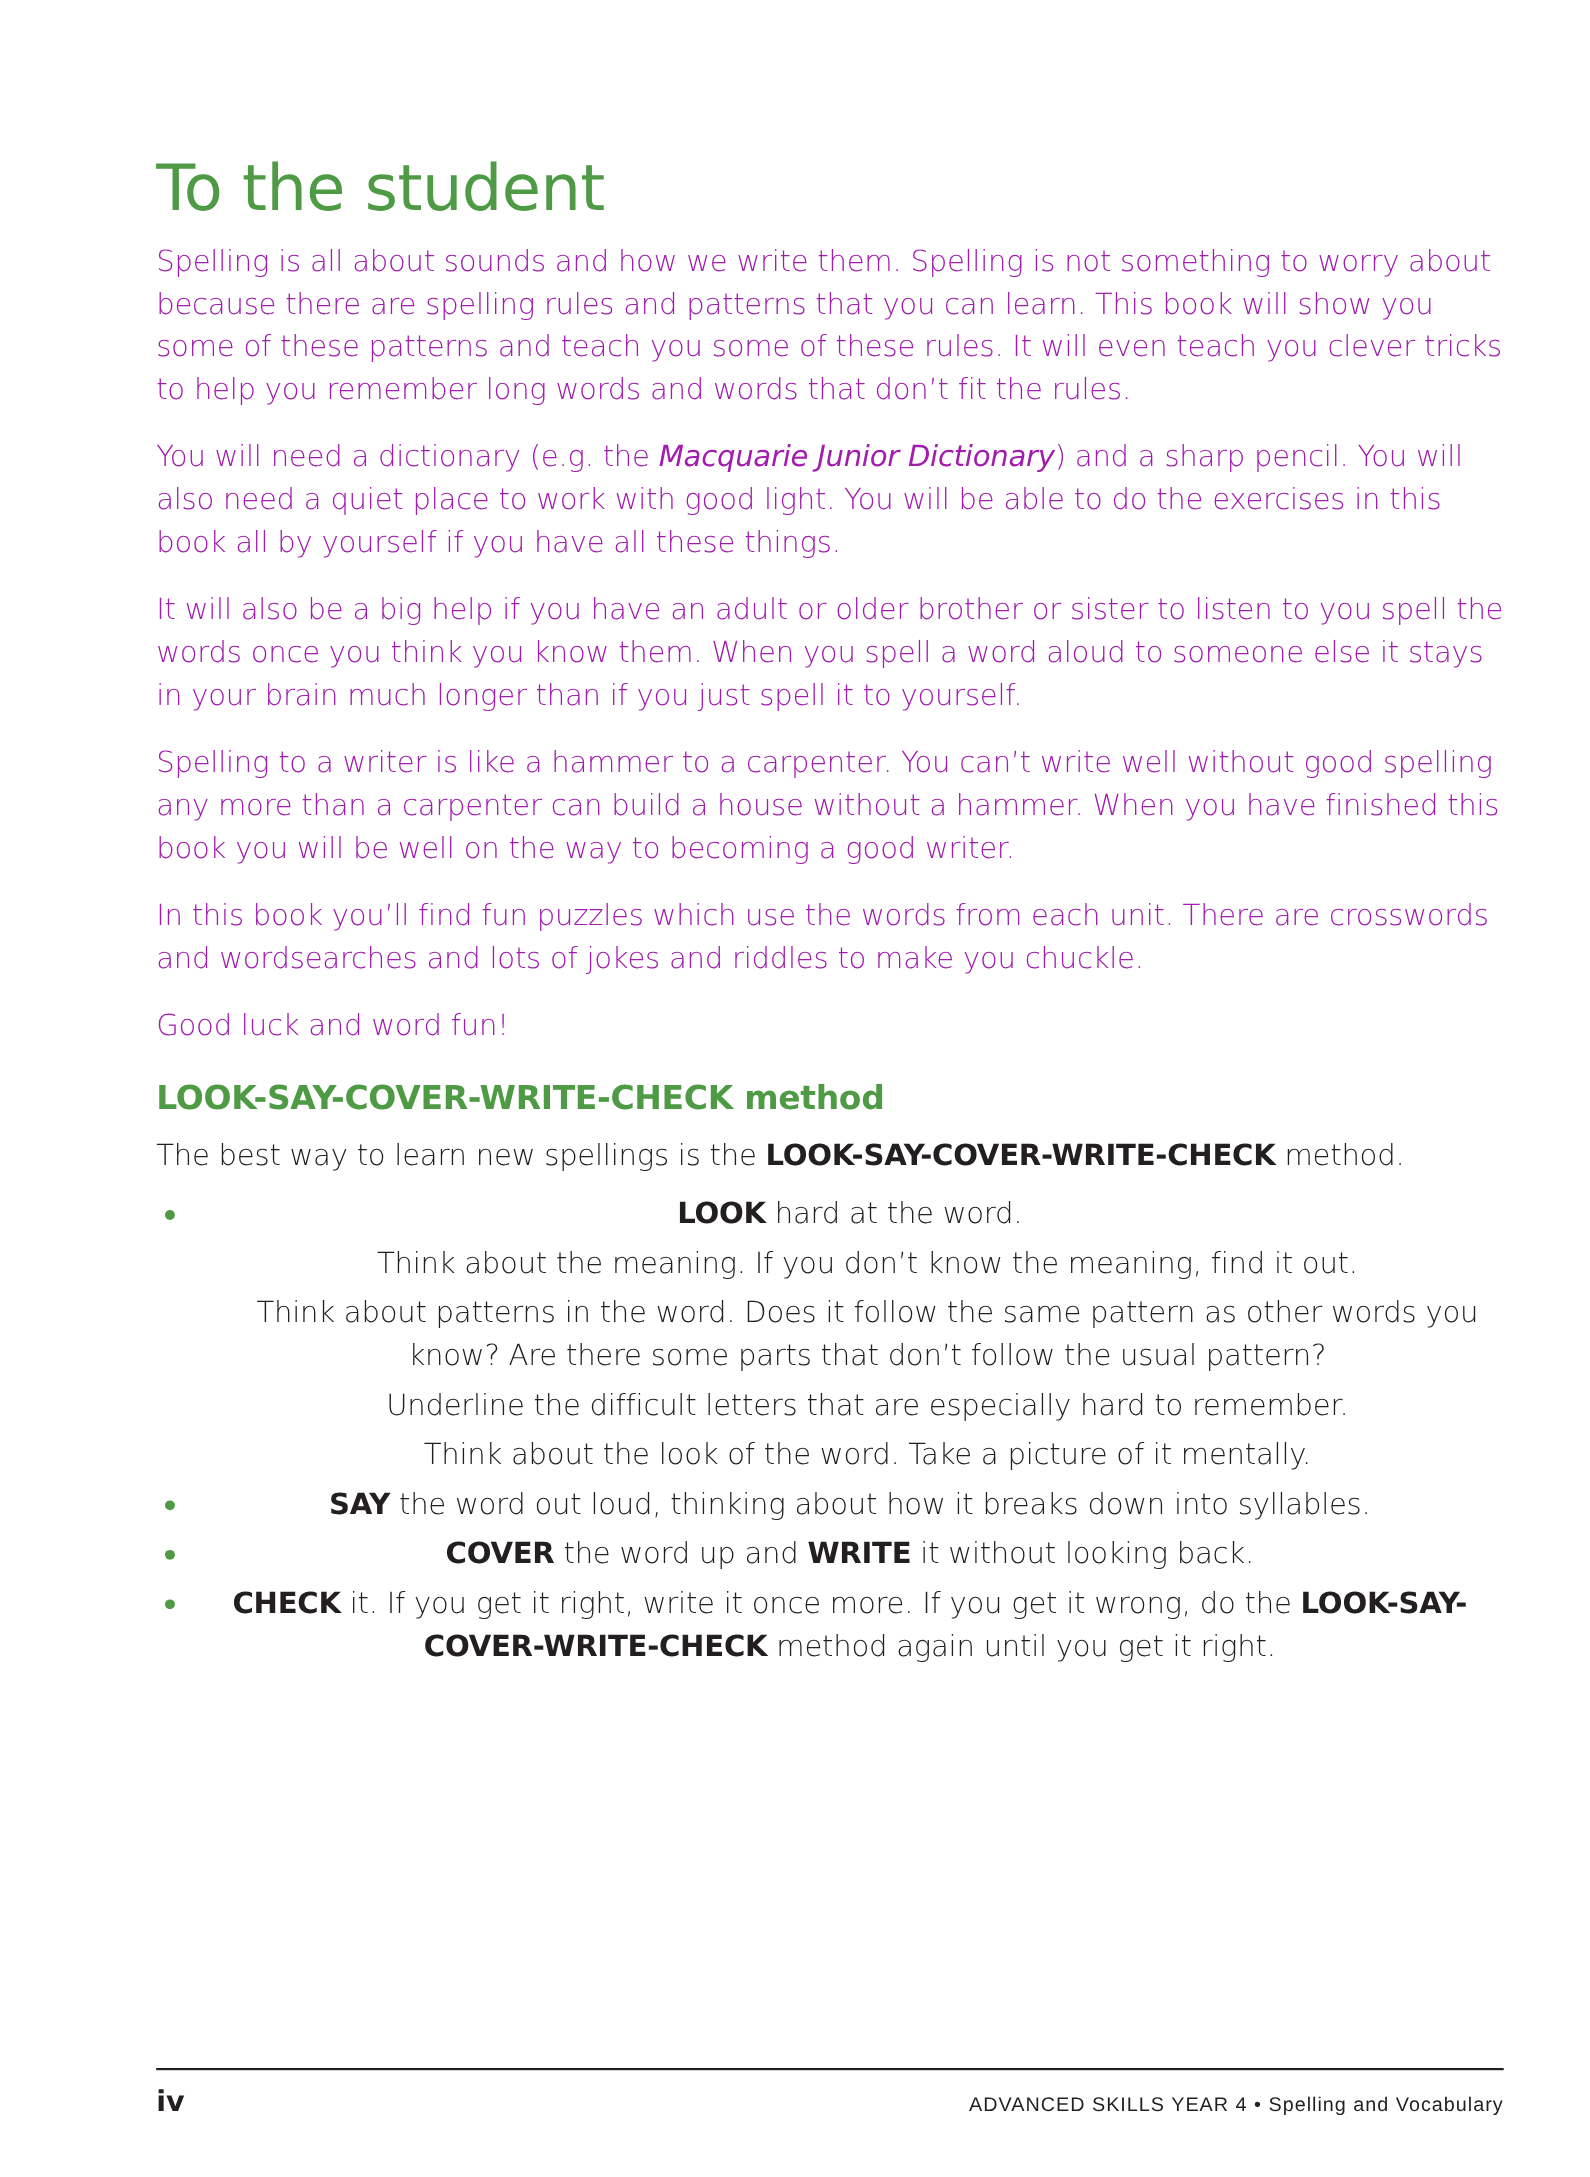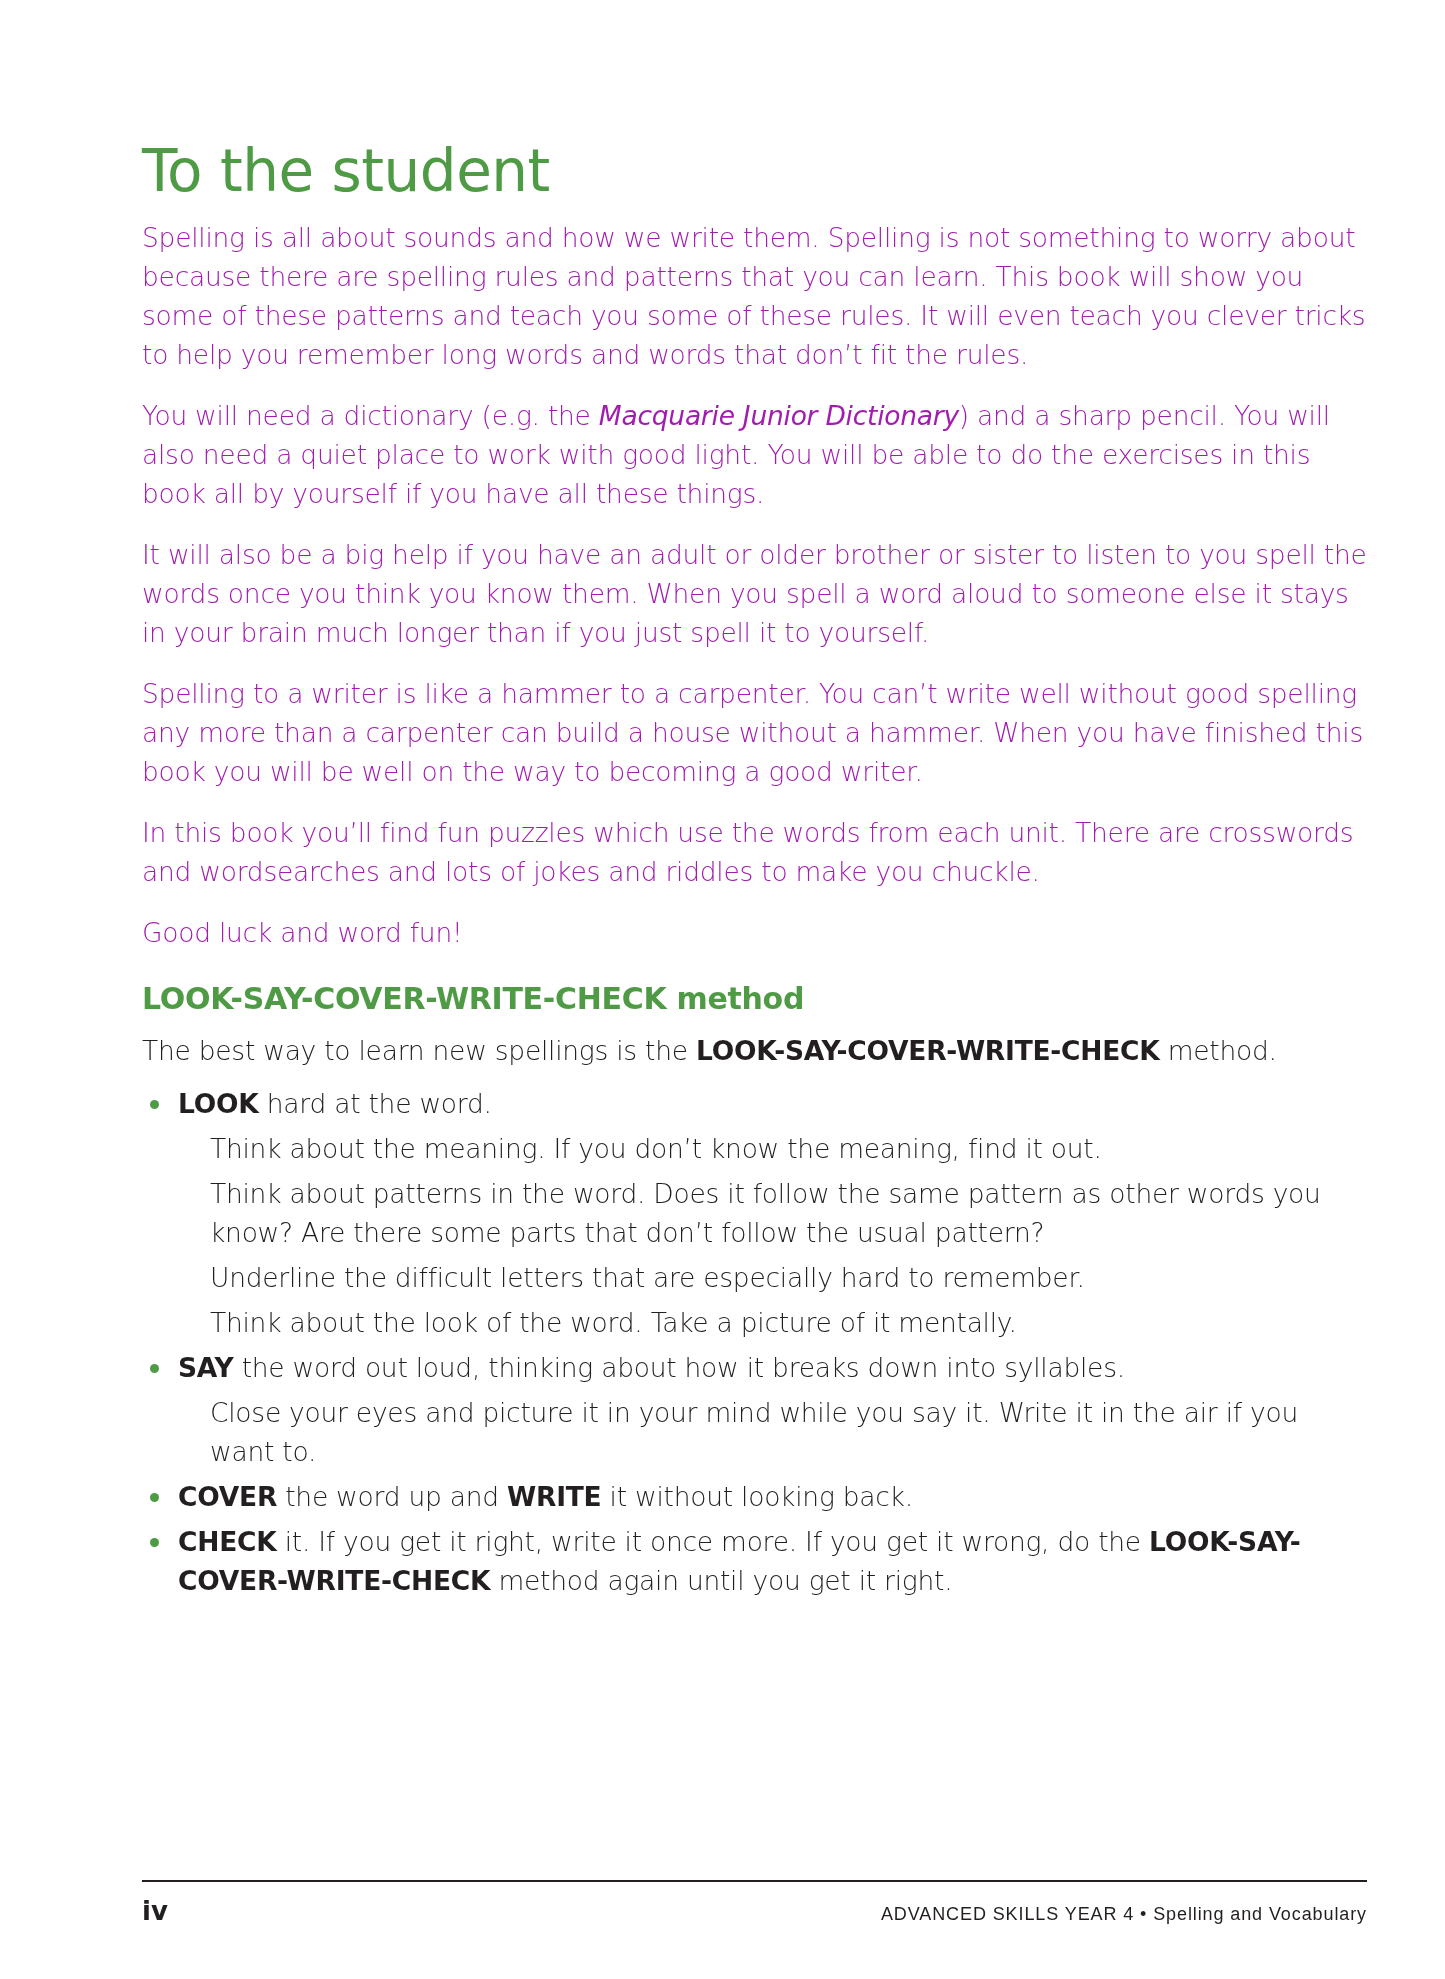--- a/index.html
+++ b/index.html
@@ -74,20 +74,21 @@
     font-weight: bold;
   }
   ul.method-list {
     list-style: none;
     margin: 0;
     padding: 0;
   }
   li.bullet-item {
     margin: 0 0 4px 0;
     padding: 0;
+    text-align: center;
   }
   .bullet-row {
     position: relative;
     font-family: "DejaVu Sans", sans-serif;
     font-size: 26.5px;
     line-height: 39px;
     padding-left: 36px;
     letter-spacing: -0.25px;
     margin-bottom: 6px;
     font-weight: 300;
@@ -174,21 +175,20 @@
         <div class="sub-line">Think about the meaning. If you don’t know the meaning, find it out.</div>
         <div class="sub-line">Think about patterns in the word. Does it follow the same pattern as other words you know? Are there some parts that don’t follow the usual pattern?</div>
         <div class="sub-line">Underline the difficult letters that are especially hard to remember.</div>
         <div class="sub-line">Think about the look of the word. Take a picture of it mentally.</div>
       </li>
 
       <li class="bullet-item">
         <div class="bullet-row">
           <span class="dot"></span><b>SAY</b><span> the word out loud, thinking about how it breaks down into syllables.</span>
         </div>
-        <div class="sub-line">Close your eyes and picture it in your mind while you say it. Write it in the air if you want to.</div>
       </li>
 
       <li class="bullet-item">
         <div class="bullet-row">
           <span class="dot"></span><b>COVER</b><span> the word up and </span><b>WRITE</b><span> it without looking back.</span>
         </div>
       </li>
 
       <li class="bullet-item">
         <div class="bullet-row">

